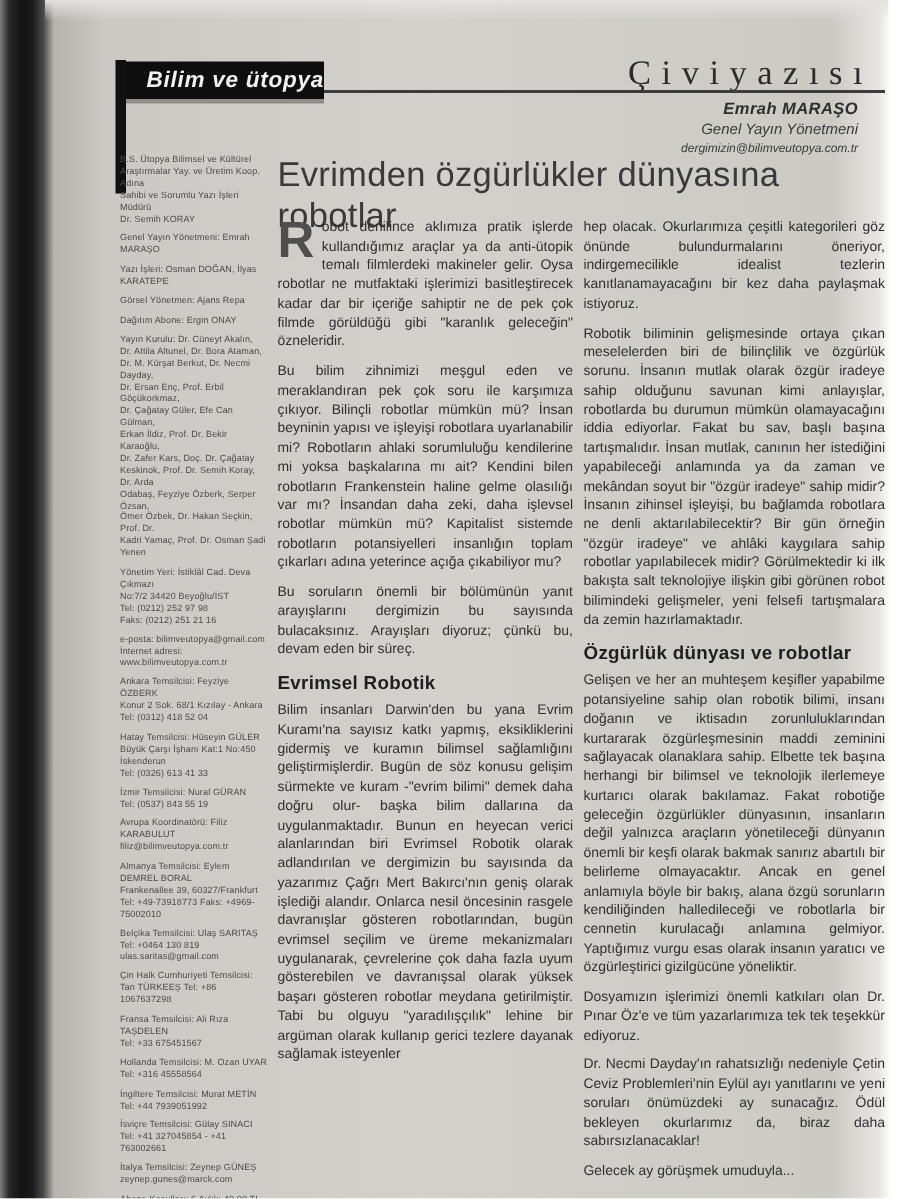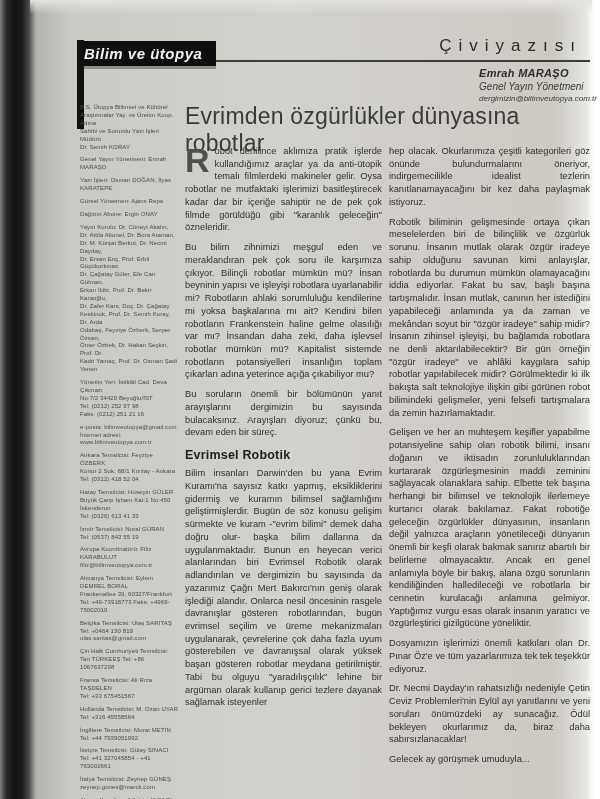--- a/index.html
+++ b/index.html
@@ -11,25 +11,25 @@
       #b5b3ae 36px,#cbc9c4 70px,#d3d1cc 280px,#cdcac4 555px,
       #e7e6e3 586px,#ffffff 594px);
   }
   .page::before{content:"";position:absolute;left:30px;top:0;right:8px;height:14px;
     background:linear-gradient(180deg,#e3e2df, rgba(227,226,223,0));pointer-events:none;}
 
   
   .logo-bar{position:absolute;left:77px;top:40px;width:7px;height:89px;background:#101010;}
   .logo-box{position:absolute;left:84px;top:41px;width:132px;height:25px;background:#0e0e0e;
     color:#f2f2f2;font-weight:bold;font-style:italic;font-size:15px;line-height:25px;
-    text-align:left;letter-spacing:0.5px;box-shadow:0 3px 0 #8f8d88;}
-  .section-label{position:absolute;right:18px;top:36px;font-size:17px;color:#2c2c2c;
-    letter-spacing:7px;white-space:nowrap;}
+    text-align:right;letter-spacing:0.5px;box-shadow:0 3px 0 #8f8d88;}
+  .section-label{position:absolute;right:18px;top:36px;font-size:23px;color:#2c2c2c;
+    letter-spacing:7px;white-space:nowrap;font-family:Liberation Serif, serif;}
   .header-rule{position:absolute;left:216px;top:60px;width:374px;height:2px;background:#3c3c3c;}
-  .author{position:absolute;right:3px;top:67px;text-align:left;font-style:italic;color:#2e2e2e;}
+  .author{position:absolute;right:28px;top:67px;text-align:right;font-style:italic;color:#2e2e2e;}
   .author .a-name{font-size:11px;font-weight:bold;letter-spacing:0.3px;}
   .author .a-role{font-size:10px;margin-top:2px;color:#3a3a3a;}
   .author .a-mail{font-size:8px;margin-top:2px;color:#3a3a3a;}
   .article-title{position:absolute;left:185px;top:103px;width:405px;font-size:23px;
     font-weight:400;color:#3a3a3a;letter-spacing:0.2px;}
 
   
   .masthead{position:absolute;left:80px;top:104px;width:99px;color:#4a4a4a;}
   .masthead p{font-size:6px;line-height:1.32;margin:0 0 5px 0;white-space:pre-line;
     letter-spacing:0.1px;}
@@ -124,19 +124,20 @@
   <div class="col col-1">
       <p><span class="dropcap">R</span>obot denilince aklımıza pratik işlerde kullandığımız araçlar ya da anti-ütopik temalı filmlerdeki makineler gelir. Oysa robotlar ne mutfaktaki işlerimizi basitleştirecek kadar dar bir içeriğe sahiptir ne de pek çok filmde görüldüğü gibi "karanlık geleceğin" özneleridir.</p>
       <p>Bu bilim zihnimizi meşgul eden ve meraklandıran pek çok soru ile karşımıza çıkıyor. Bilinçli robotlar mümkün mü? İnsan beyninin yapısı ve işleyişi robotlara uyarlanabilir mi? Robotların ahlaki sorumluluğu kendilerine mi yoksa başkalarına mı ait? Kendini bilen robotların Frankenstein haline gelme olasılığı var mı? İnsandan daha zeki, daha işlevsel robotlar mümkün mü? Kapitalist sistemde robotların potansiyelleri insanlığın toplam çıkarları adına yeterince açığa çıkabiliyor mu?</p>
       <p>Bu soruların önemli bir bölümünün yanıt arayışlarını dergimizin bu sayısında bulacaksınız. Arayışları diyoruz; çünkü bu, devam eden bir süreç.</p>
       <h3>Evrimsel Robotik</h3>
       <p>Bilim insanları Darwin'den bu yana Evrim Kuramı'na sayısız katkı yapmış, eksikliklerini gidermiş ve kuramın bilimsel sağlamlığını geliştirmişlerdir. Bugün de söz konusu gelişim sürmekte ve kuram -"evrim bilimi" demek daha doğru olur- başka bilim dallarına da uygulanmaktadır. Bunun en heyecan verici alanlarından biri Evrimsel Robotik olarak adlandırılan ve dergimizin bu sayısında da yazarımız Çağrı Mert Bakırcı'nın geniş olarak işlediği alandır. Onlarca nesil öncesinin rasgele davranışlar gösteren robotlarından, bugün evrimsel seçilim ve üreme mekanizmaları uygulanarak, çevrelerine çok daha fazla uyum gösterebilen ve davranışsal olarak yüksek başarı gösteren robotlar meydana getirilmiştir. Tabi bu olguyu "yaradılışçılık" lehine bir argüman olarak kullanıp gerici tezlere dayanak sağlamak isteyenler</p>
     </div>
   <div class="col col-2">
       <p>hep olacak. Okurlarımıza çeşitli kategorileri göz önünde bulundurmalarını öneriyor, indirgemecilikle idealist tezlerin kanıtlanamayacağını bir kez daha paylaşmak istiyoruz.</p>
       <p>Robotik biliminin gelişmesinde ortaya çıkan meselelerden biri de bilinçlilik ve özgürlük sorunu. İnsanın mutlak olarak özgür iradeye sahip olduğunu savunan kimi anlayışlar, robotlarda bu durumun mümkün olamayacağını iddia ediyorlar. Fakat bu sav, başlı başına tartışmalıdır. İnsan mutlak, canının her istediğini yapabileceği anlamında ya da zaman ve mekândan soyut bir "özgür iradeye" sahip midir? İnsanın zihinsel işleyişi, bu bağlamda robotlara ne denli aktarılabilecektir? Bir gün örneğin "özgür iradeye" ve ahlâki kaygılara sahip robotlar yapılabilecek midir? Görülmektedir ki ilk bakışta salt teknolojiye ilişkin gibi görünen robot bilimindeki gelişmeler, yeni felsefi tartışmalara da zemin hazırlamaktadır.</p>
+      <h3>Özgürlük dünyası ve robotlar</h3>
       <p>Gelişen ve her an muhteşem keşifler yapabilme potansiyeline sahip olan robotik bilimi, insanı doğanın ve iktisadın zorunluluklarından kurtararak özgürleşmesinin maddi zeminini sağlayacak olanaklara sahip. Elbette tek başına herhangi bir bilimsel ve teknolojik ilerlemeye kurtarıcı olarak bakılamaz. Fakat robotiğe geleceğin özgürlükler dünyasının, insanların değil yalnızca araçların yönetileceği dünyanın önemli bir keşfi olarak bakmak sanırız abartılı bir belirleme olmayacaktır. Ancak en genel anlamıyla böyle bir bakış, alana özgü sorunların kendiliğinden halledileceği ve robotlarla bir cennetin kurulacağı anlamına gelmiyor. Yaptığımız vurgu esas olarak insanın yaratıcı ve özgürleştirici gizilgücüne yöneliktir.</p>
       <p>Dosyamızın işlerimizi önemli katkıları olan Dr. Pınar Öz'e ve tüm yazarlarımıza tek tek teşekkür ediyoruz.</p>
       <p>Dr. Necmi Dayday'ın rahatsızlığı nedeniyle Çetin Ceviz Problemleri'nin Eylül ayı yanıtlarını ve yeni soruları önümüzdeki ay sunacağız. Ödül bekleyen okurlarımız da, biraz daha sabırsızlanacaklar!</p>
       <p>Gelecek ay görüşmek umuduyla...</p>
     </div>
 
 </div>
 
 </body></html>

